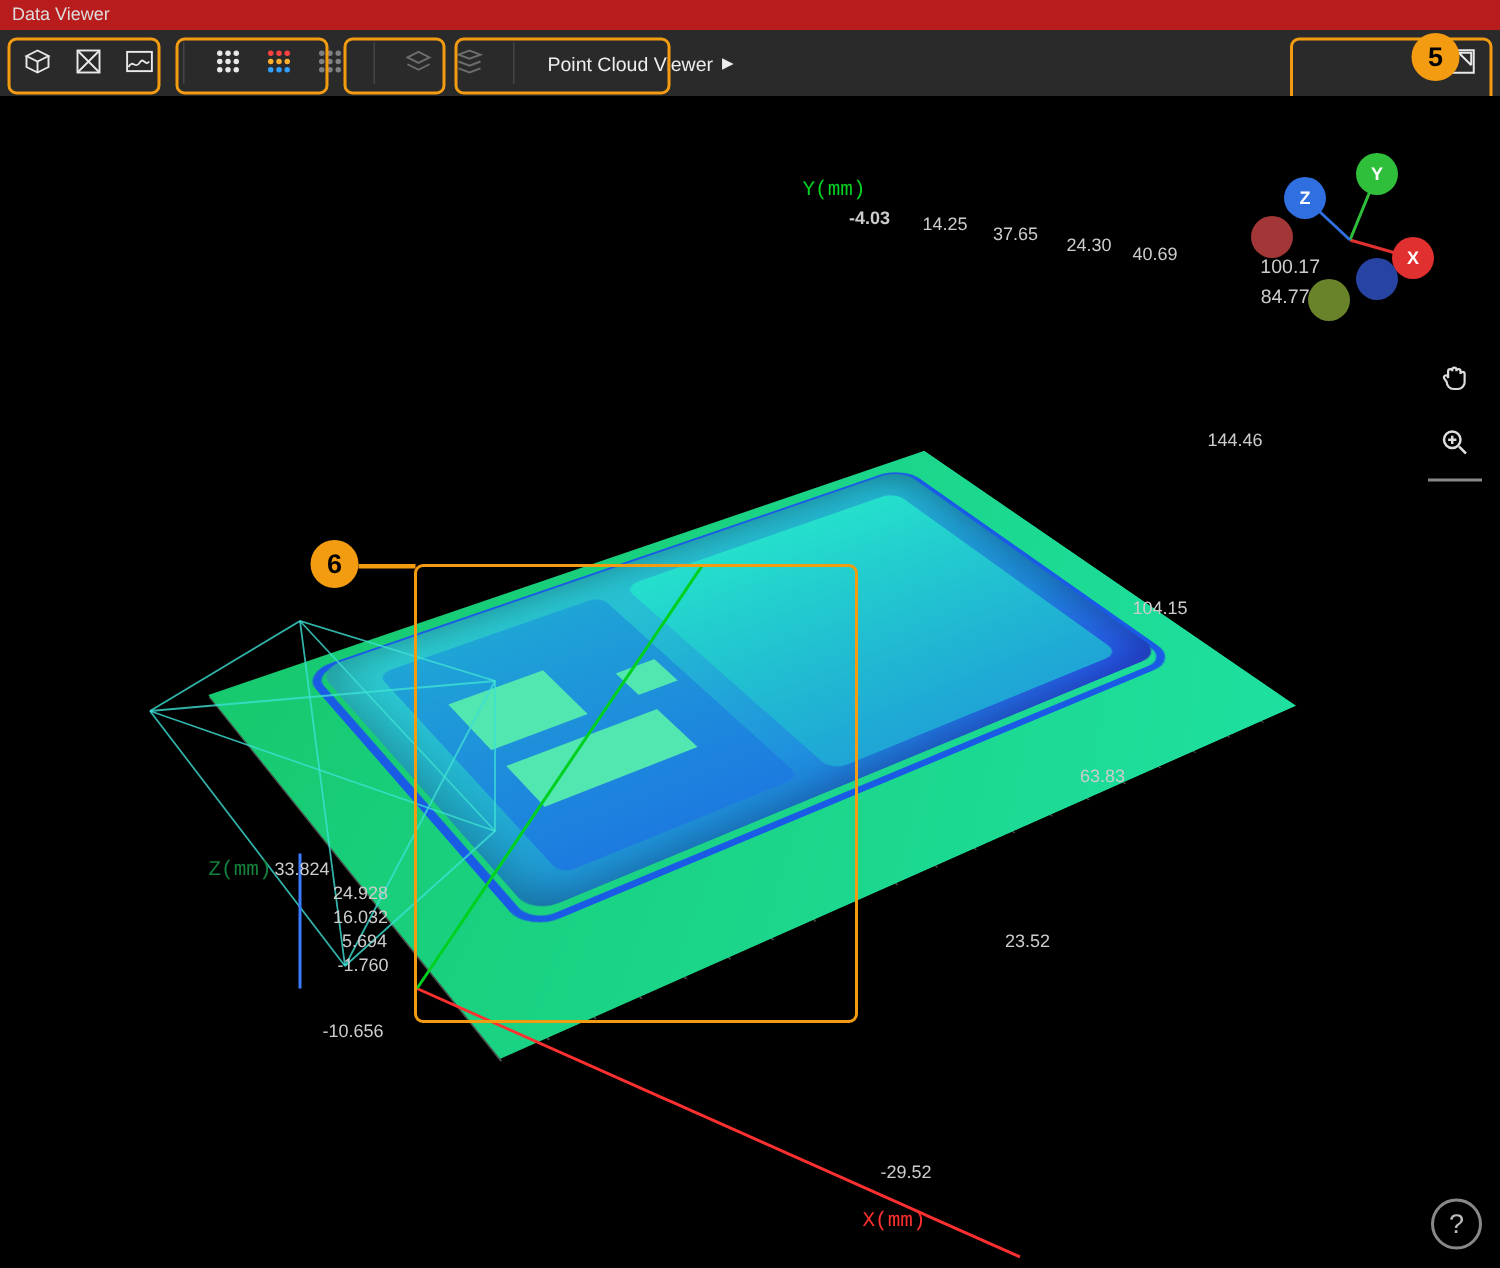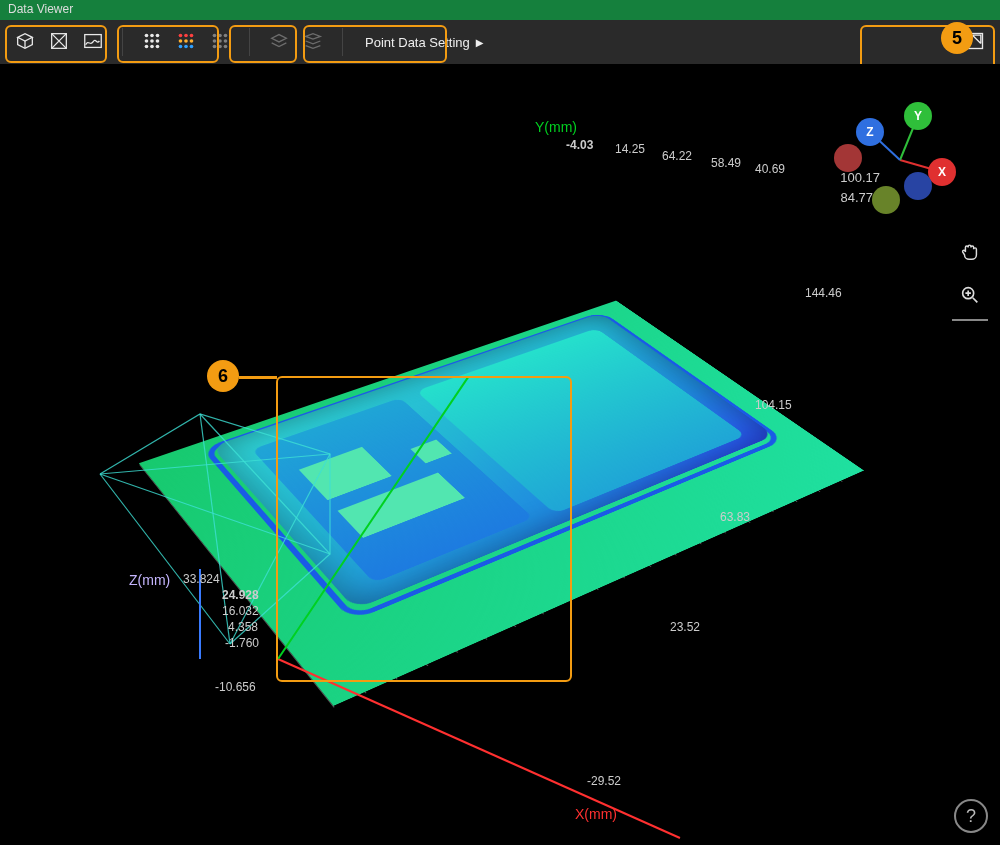--- a/index.html
+++ b/index.html
@@ -1,35 +1,35 @@
 <!DOCTYPE html>
 <html><head>
 <meta charset="utf-8">
 <style>
   * { box-sizing: border-box; margin: 0; padding: 0; }
   html, body { width: 1000px; height: 845px; background: #000; font-family: "Segoe UI", Arial, sans-serif; color: #ccc; overflow: hidden; }
   .window { width: 1000px; height: 845px; position: relative; }
-  .titlebar { height: 20px; background: #15803d; color: #ddd; font-size: 12px; padding: 2px 8px; }
+  .titlebar { height: 20px; background: #b91c1c; color: #ddd; font-size: 12px; padding: 2px 8px; }
   .toolbar { height: 44px; background: #2a2a2a; display: flex; align-items: center; padding: 0 8px; gap: 8px; position: relative; }
   .tool-group { display: flex; align-items: center; gap: 4px; padding: 2px; }
   .tool-btn { width: 30px; height: 30px; display: flex; align-items: center; justify-content: center; border: none; background: transparent; cursor: pointer; color: #e8e8e8; }
   .tool-btn.disabled { opacity: 0.35; cursor: default; }
   .tool-btn svg { width: 22px; height: 22px; }
   .divider { width: 1px; height: 28px; background: #444; margin: 0 4px; }
   .pcs-btn { height: 32px; padding: 0 10px; background: transparent; border: none; color: #eee; font-size: 13px; display: flex; align-items: center; gap: 6px; cursor: pointer; }
   .pcs-btn .arrow { font-size: 10px; }
   .fullscreen-btn { position: absolute; right: 10px; top: 7px; width: 30px; height: 30px; display:flex; align-items:center; justify-content:center; background: transparent; border:none; color:#eee; cursor:pointer; }
 
   .callout-box { position: absolute; border: 2.5px solid #f39c12; border-radius: 6px; pointer-events: none; }
   .callout-num { position: absolute; width: 32px; height: 32px; border-radius: 50%; background: #f39c12; color: #000; font-size: 18px; font-weight: bold; display: flex; align-items: center; justify-content: center; pointer-events:none; }
   .callout-line { position:absolute; background:#f39c12; pointer-events:none; }
 
   .viewport { position: absolute; left: 0; top: 64px; width: 1000px; height: 781px; background: #000; }
 
-  .axis-label { position: absolute; font-size: 14px; font-family: Liberation Sans, sans-serif; }
+  .axis-label { position: absolute; font-size: 14px; font-family: Liberation Mono, monospace; }
   .tick { position: absolute; font-size: 12px; color: #ccc; font-family: Arial, sans-serif; }
 
   .nav-gizmo { position: absolute; right: 40px; top: 30px; width: 120px; height: 120px; }
   .gizmo-ball { position: absolute; width: 28px; height: 28px; border-radius: 50%; display:flex; align-items:center; justify-content:center; font-size:12px; font-weight:bold; color:#fff; }
   .gizmo-text { position:absolute; color:#ccc; font-size:13px; }
 
   .hand-tool { position:absolute; right:15px; top:175px; width:30px; height:30px; color:#ddd; display:flex; align-items:center; justify-content:center; cursor:pointer; }
   .zoom-tool { position:absolute; right:15px; top:218px; width:30px; height:30px; color:#ddd; display:flex; align-items:center; justify-content:center; cursor:pointer; }
   .zoom-line { position:absolute; right:12px; top:255px; width:36px; height:2px; background:#888; }
 
@@ -176,21 +176,21 @@
                 <path d="M4 7l8-3 8 3-8 3z"></path>
                 <path d="M4 12l8 3 8-3"></path>
                 <path d="M4 17l8 3 8-3"></path>
               </g>
             </svg>
         </span>
       </button>
     </div>
     <div class="divider"></div>
     <button class="pcs-btn">
-      <span>Point Data Setting</span>
+      <span>Point Cloud Viewer</span>
       <span class="arrow">▶</span>
     </button>
 
     <button class="fullscreen-btn">
       <span>
         <svg viewBox="0 0 24 24" width="20" height="20">
             <g stroke="#e8e8e8" stroke-width="1.6" fill="none">
               <rect x="3" y="3" width="18" height="18"></rect>
               <path d="M9 5h10v10M9 5l10 10"></path>
             </g>
@@ -241,39 +241,39 @@
         <polyline points="20,80 250,60"></polyline>
         <polyline points="120,20 250,160"></polyline>
       </svg>
 
       <div class="axis-line" style="left:278px; top:594px; width:440px; background:#ff3030; transform:rotate(24deg);"></div>
       <div class="axis-line" style="left:278px; top:594px; width:340px; background:#00d020; transform:rotate(-56deg);"></div>
       <div class="axis-line" style="left:200px; top:594px; width:90px; background:#3a7bff; transform:rotate(-90deg);"></div>
 
       <div class="axis-label" style="left:575px; top:742px; color:#ff3030;">X(mm)</div>
       <div class="axis-label" style="left:535px; top:55px; color:#00d020;">Y(mm)</div>
-      <div class="axis-label" style="left:129px; top:508px; color:#c4b5fd;">Z(mm)</div>
+      <div class="axis-label" style="left:139px; top:508px; color:#15803d;">Z(mm)</div>
 
       <div class="tick" style="left:587px; top:710px;">-29.52</div>
       <div class="tick" style="left:670px; top:556px;">23.52</div>
       <div class="tick" style="left:720px; top:446px;">63.83</div>
       <div class="tick" style="left:755px; top:334px;">104.15</div>
       <div class="tick" style="left:805px; top:222px;">144.46</div>
 
       <div class="tick" style="left:566px; top:74px;font-weight:bold;">-4.03</div>
       <div class="tick" style="left:615px; top:78px;">14.25</div>
-      <div class="tick" style="left:662px; top:85px;">64.22</div>
-      <div class="tick" style="left:711px; top:92px;">58.49</div>
+      <div class="tick" style="left:662px; top:85px;">37.65</div>
+      <div class="tick" style="left:711px; top:92px;">24.30</div>
       <div class="tick" style="left:755px; top:98px;">40.69</div>
 
       <div class="tick" style="left:215px; top:616px;">-10.656</div>
       <div class="tick" style="left:225px; top:572px;text-align:right;">-1.760</div>
-      <div class="tick" style="left:228px; top:556px;">4.358</div>
+      <div class="tick" style="left:228px; top:556px;">5.694</div>
       <div class="tick" style="left:222px; top:540px;">16.032</div>
-      <div class="tick" style="left:222px; top:524px;font-weight:bold;">24.928</div>
+      <div class="tick" style="left:222px; top:524px;">24.928</div>
       <div class="tick" style="left:183px; top:508px;">33.824</div>
     </div>
 
     <div class="nav-gizmo">
       <svg width="120" height="120" style="position:absolute;left:0;top:0;">
         <line x1="60" y1="66" x2="102" y2="78" stroke="#e03030" stroke-width="2"></line>
         <line x1="60" y1="66" x2="78" y2="22" stroke="#2fbf3a" stroke-width="2"></line>
         <line x1="60" y1="66" x2="30" y2="38" stroke="#2f6fe0" stroke-width="2"></line>
       </svg>
       <div class="gizmo-ball" style="left:88px; top:64px; background:#e03030;">X</div>

